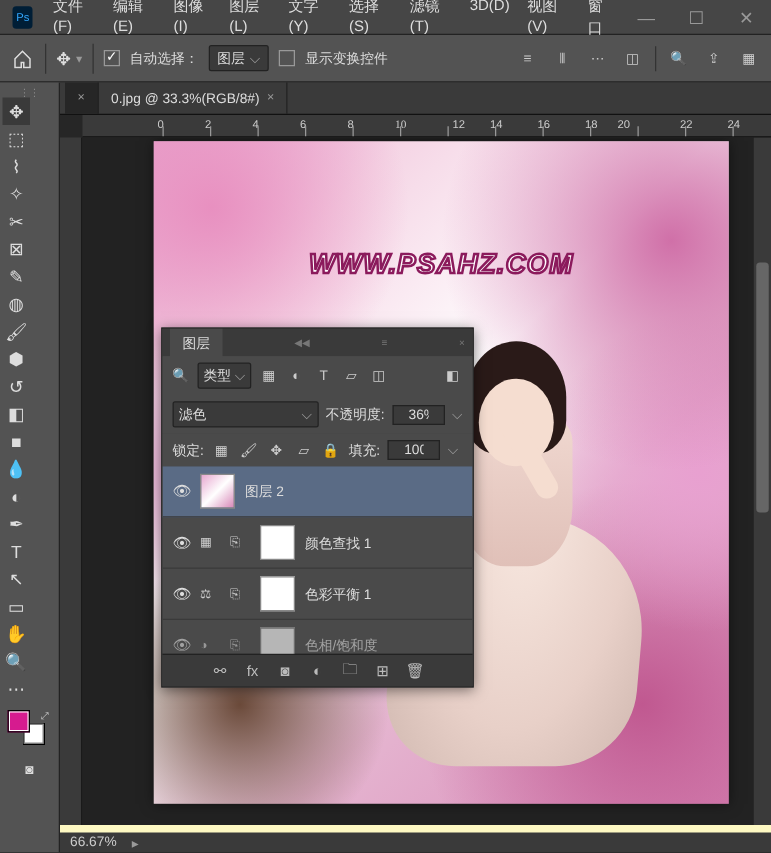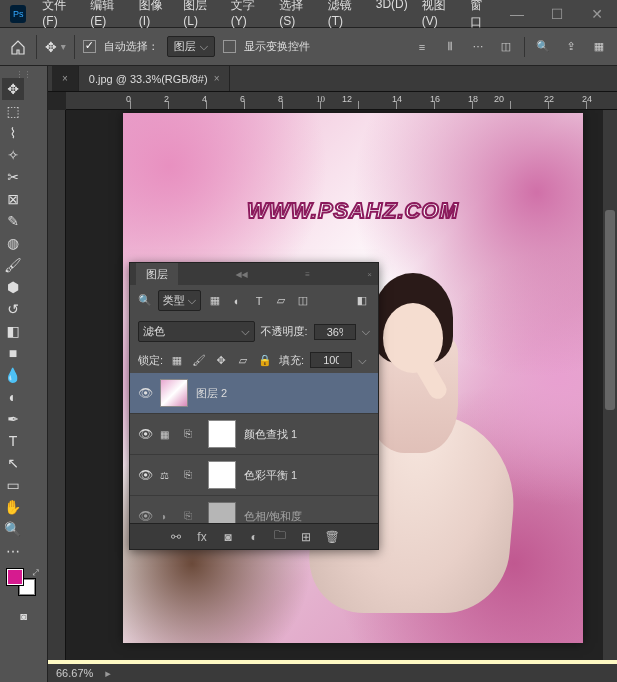--- a/index.html
+++ b/index.html
@@ -49,21 +49,21 @@
  radial-gradient(circle at 85% 85%,#c05890 0%,transparent 30%),
  radial-gradient(circle at 15% 85%,#6b4a3a 0%,transparent 20%),
  radial-gradient(circle at 5% 50%,#e8b0d5 0%,transparent 20%)}
 .watermark{position:absolute;top:85px;left:50%;transform:translateX(-50%);font-size:22px;font-weight:bold;font-style:italic;color:#fff;-webkit-text-stroke:2px #8b1a5c;letter-spacing:1px;white-space:nowrap}
 .figure{position:absolute;right:60px;bottom:30px;width:230px;height:330px}
 .dress{position:absolute;bottom:0;left:20px;width:200px;height:200px;background:radial-gradient(ellipse at top,#f8e8e0 0%,#e8d0c8 60%,#d0b8b0 100%);border-radius:50% 50% 30% 30%;transform:skewX(-5deg)}
 .torso{position:absolute;bottom:160px;left:75px;width:90px;height:120px;background:linear-gradient(#f0d8d0,#e0c0b8);border-radius:20px 20px 40% 40%}
 .head{position:absolute;bottom:240px;left:90px;width:60px;height:70px;background:#f5ddd0;border-radius:50%}
 .hair{position:absolute;bottom:250px;left:80px;width:80px;height:90px;background:#2a1a18;border-radius:50% 50% 30% 30%}
 .arm{position:absolute;bottom:210px;left:120px;width:18px;height:80px;background:#f5ddd0;border-radius:10px;transform:rotate(-30deg)}
-.statusbar{height:22px;background:#3a3a3a;display:flex;align-items:center;padding:0 8px;gap:12px;font-size:11px;color:#ccc;border-top:4px solid #fef9c3}
+.statusbar{height:22px;background:#3a3a3a;display:flex;align-items:center;padding:0 8px;gap:12px;font-size:11px;color:#ccc;border-top:6px solid #fef9c3}
 .statusbar .arrow{color:#999}
 .timeline{height:24px;background:#3a3a3a;border-top:1px solid #111;display:flex;align-items:center;padding:0 10px;font-size:11px}
 .layers-panel{position:absolute;left:129px;top:262px;width:250px;background:#4a4a4a;border:1px solid #222;box-shadow:0 2px 10px rgba(0,0,0,0.5);z-index:10}
 .panel-hdr{height:22px;background:#3a3a3a;display:flex;align-items:center;padding:0 6px;gap:6px}
 .panel-hdr .grip{color:#777;font-size:8px;margin-left:auto}
 .panel-tab{background:#4a4a4a;padding:4px 10px;font-size:11px}
 .panel-row{display:flex;align-items:center;padding:5px 8px;gap:6px;background:#4a4a4a;font-size:11px}
 .pselect{background:#3a3a3a;border:1px solid #222;padding:2px 4px;display:flex;align-items:center;gap:3px;border-radius:2px;color:#ddd}
 .picon{width:16px;height:16px;display:flex;align-items:center;justify-content:center;color:#ccc;font-size:11px}
 .input-small{width:42px;background:#3a3a3a;border:1px solid #222;color:#ddd;text-align:center;padding:1px 12px;font-size:11px}
@@ -183,21 +183,21 @@
         <div class="num" style="left: 98px;">2</div>
         <div class="tick" style="left: 102px;"></div>
         <div class="num" style="left: 136px;">4</div>
         <div class="tick" style="left: 140px;"></div>
         <div class="num" style="left: 174px;">6</div>
         <div class="tick" style="left: 178px;"></div>
         <div class="num" style="left: 212px;">8</div>
         <div class="tick" style="left: 216px;"></div>
         <div class="num" style="left: 250px; font-family: Liberation Serif, serif;">10</div>
         <div class="tick" style="left: 254px;"></div>
-        <div class="num" style="left: 276px;">12</div>
+        <div class="num" style="left: 296px;">12</div>
         <div class="tick" style="left: 292px;"></div>
         <div class="num" style="left: 326px;">14</div>
         <div class="tick" style="left: 330px;"></div>
         <div class="num" style="left: 364px;">16</div>
         <div class="tick" style="left: 368px;"></div>
         <div class="num" style="left: 402px;">18</div>
         <div class="tick" style="left: 406px;"></div>
         <div class="num" style="left: 428px;">20</div>
         <div class="tick" style="left: 444px;"></div>
         <div class="num" style="left: 478px;">22</div>

